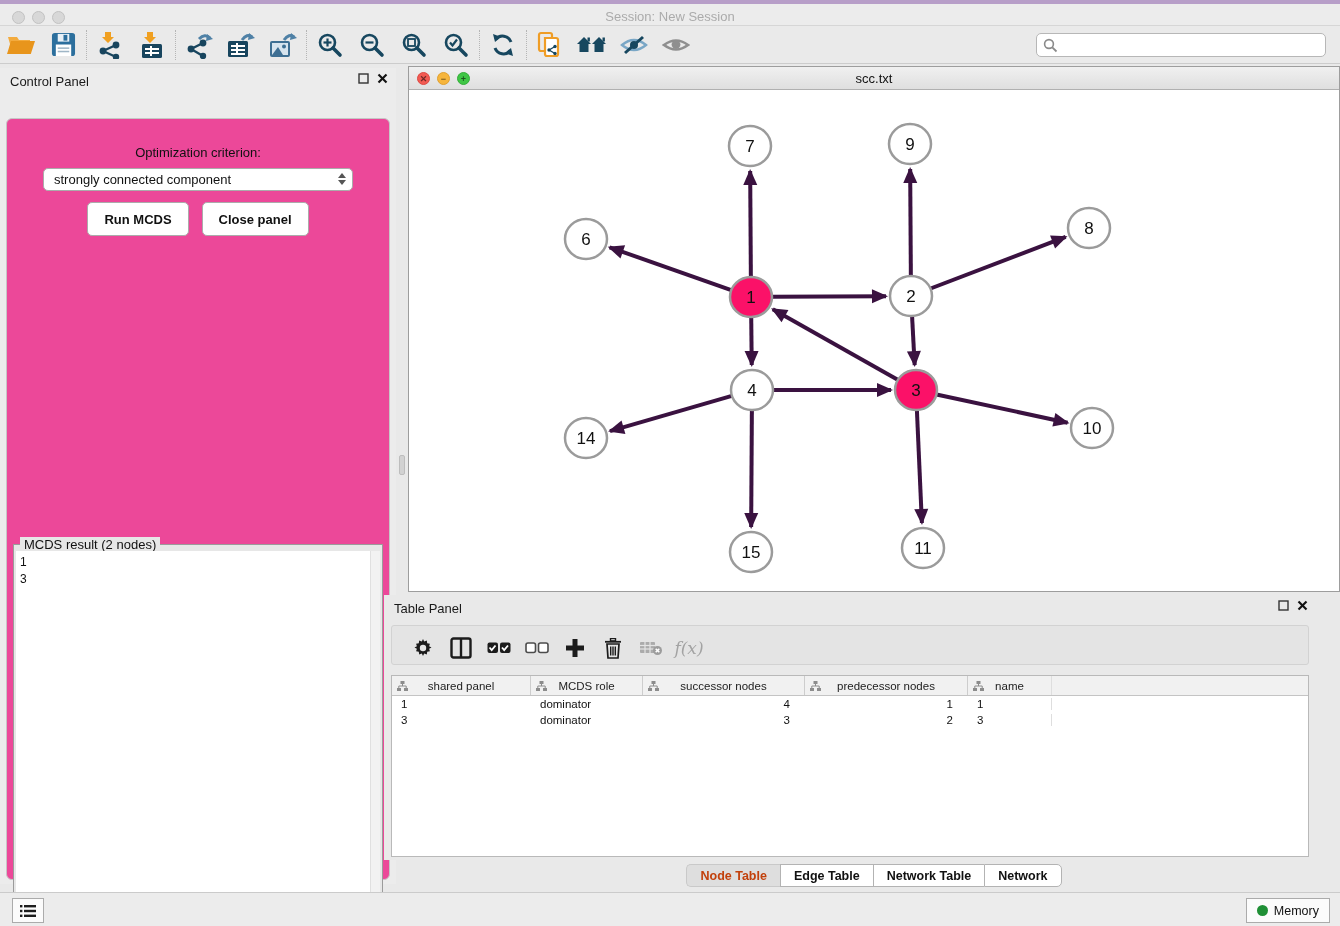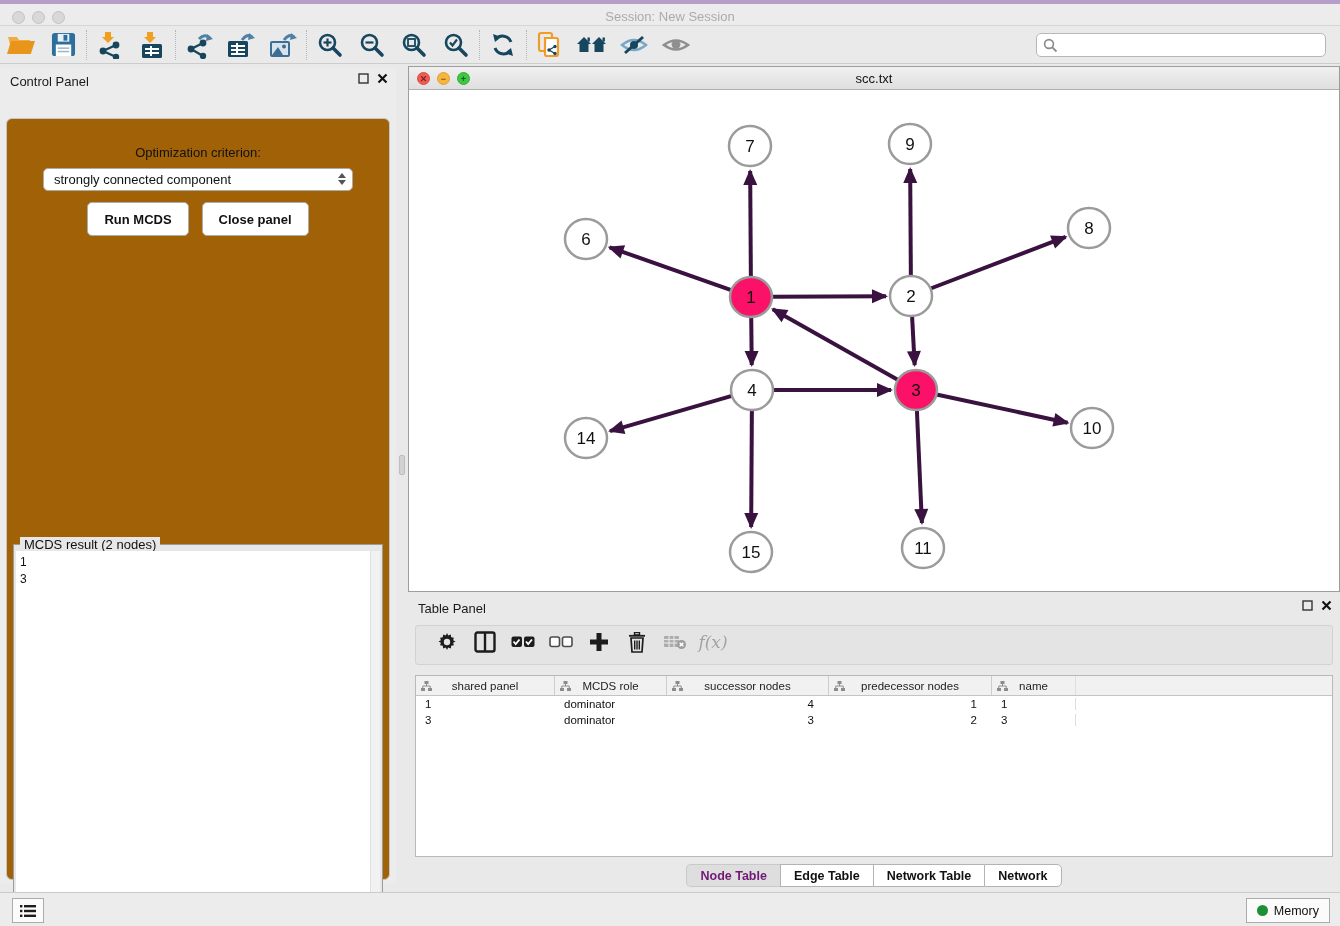--- a/index.html
+++ b/index.html
@@ -22,21 +22,21 @@
 
   
   #control-panel { position:absolute; left:0; top:68px; width:396px; height:816px; background:#ececec; }
   .panel-header { height:26px; display:flex; align-items:center; font-size:13px; color:#1a1a1a; padding:0 10px; position:relative; }
   .panel-hicons { position:absolute; right:8px; top:5px; display:flex; gap:8px; align-items:center; }
   #cp-tabs { position:absolute; left:0; top:29px; width:100%; display:flex; justify-content:center; z-index:3; }
   .tab { height:22px; padding:0 14px; background:#fff; border:1px solid #b3b3b3; border-right:none; font-size:12.5px; font-weight:bold; display:flex; align-items:center; color:#111; }
   .tab:first-child { border-radius:5px 0 0 5px; }
   .tab:last-child { border-right:1px solid #c3c3c3; border-radius:0 5px 5px 0; }
   .tab.active { background:#e3e3e3; color:#b4b4b4; border-color:#c9c9c9; }
-  #cp-content { position:absolute; left:6px; top:50px; width:384px; height:762px; background:#a16207; border:1px solid #c6c6c6; border-radius:6px; }
+  #cp-content { position:absolute; left:6px; top:50px; width:384px; height:762px; background:#ec4899; border:1px solid #c6c6c6; border-radius:6px; }
   #opt-label { text-align:center; font-size:13px; margin-top:26px; color:#111; }
   #criterion-select { position:relative; margin:8px auto 0; width:310px; height:23px; background:#fff; border:1px solid #ababab; border-radius:5px; font-size:13px; display:flex; align-items:center; padding:0 22px 0 10px; }
   .stepper { position:absolute; right:6px; top:4px; display:flex; flex-direction:column; gap:2px; }
   .stepper i { width:0; height:0; border-left:4px solid transparent; border-right:4px solid transparent; }
   .step-up { border-bottom:5px solid #555; }
   .step-down { border-top:5px solid #555; }
   #cp-buttons { display:flex; justify-content:center; gap:13px; margin-top:11px; }
   .push-btn { height:23px; padding:16px 16px; background:#fff; border:1px solid #ababab; border-radius:5px; font-size:13px; font-weight:bold; display:flex; align-items:center; color:#111; }
   #result-fieldset { position:absolute; left:6px; top:425px; width:370px; height:375px; border:1px solid #9b9b9b; background:#e7e7e7; }
   #result-legend { position:absolute; left:6px; top:-8px; background:#e7e7e7; padding:0 4px; font-size:13px; }
@@ -51,39 +51,39 @@
   #network-window { position:absolute; left:408px; top:66px; width:932px; height:526px; border:1px solid #9d9d9d; background:#fff; }
   #net-titlebar { height:23px; background:linear-gradient(#f0f0f0,#dfdfdf); border-bottom:1px solid #b0b0b0; position:relative; }
   #net-title { position:absolute; width:100%; text-align:center; top:4px; font-size:13px; color:#111; }
   .tl { position:absolute; top:5px; width:13px; height:13px; border-radius:50%; font-size:9px; font-weight:bold; text-align:center; line-height:12px; color:rgba(0,0,0,.55); }
   #tl-close { left:8px;  background:#f25a52; border:1px solid #dd4942; }
   #tl-min   { left:28px; background:#f6b53c; border:1px solid #e0a030; }
   #tl-max   { left:48px; background:#3fc645; border:1px solid #34ad3a; }
   #graph-canvas { position:absolute; left:0; top:23px; width:930px; height:501px; background:#fff; }
 
   
-  #table-panel { position:absolute; left:408px; top:595px; width:932px; height:265px; background:#e9e9e9; }
-  #tp-toolbar { position:absolute; left:7px; top:30px; width:918px; height:40px; background:#e4e4e4; border:1px solid #d2d2d2; border-radius:3px; display:flex; align-items:flex-start; padding-left:12px; gap:0; }
+  #table-panel { position:absolute; left:384px; top:595px; width:932px; height:265px; background:#e9e9e9; }
+  #tp-toolbar { position:absolute; left:7px; top:30px; width:918px; height:40px; background:#e4e4e4; border:1px solid #d2d2d2; border-radius:3px; display:flex; align-items:flex-end; padding-left:12px; gap:0; }
   .tp-btn { width:38px; height:32px; display:flex; align-items:center; justify-content:center; }
   #node-table { position:absolute; left:7px; top:80px; width:918px; height:182px; background:#fff; border:1px solid #b9b9b9; font-size:11.5px; }
   #thead { display:flex; height:20px; background:#f1f1f1; border-bottom:1px solid #c4c4c4; }
   .th { position:relative; display:flex; align-items:center; justify-content:center; border-right:1px solid #cdcdcd; font-size:11.5px; color:#222; }
   .th .hier { position:absolute; left:5px; top:5px; }
   .trow { display:flex; height:16px; align-items:center; }
   .td { overflow:hidden; white-space:nowrap; }
   .td.left { text-align:left; padding-left:9px; }
   .td.right { text-align:right; padding-right:15px; }
   .c0{width:139px;} .c1{width:112px;} .c2{width:162px;} .c3{width:163px;} .c4{width:84px;border-right:1px solid #dedede;} .cfill{flex:1;border-right:none;}
 
   
   #table-tabs { position:absolute; left:408px; top:864px; width:932px; display:flex; justify-content:center; }
   .btab { height:23px; padding:0 13px; background:#fff; border:1px solid #b3b3b3; border-right:none; display:flex; align-items:center; font-size:12.5px; font-weight:bold; color:#111; }
   .btab:first-child { border-radius:5px 0 0 5px; }
   .btab:last-child { border-right:1px solid #b3b3b3; border-radius:0 5px 5px 0; }
-  .btab.active { background:#dedede; color:#701a75; border-color:#c9c9c9; }
+  .btab.active { background:#dedede; color:#c2410c; border-color:#c9c9c9; }
 
   
   #statusbar { position:absolute; left:0; top:892px; width:1340px; height:34px; background:#ececec; border-top:1px solid #cbcbcb; }
   #console-btn { position:absolute; left:12px; top:5px; width:32px; height:25px; background:#fbfbfb; border:1px solid #ababab; display:flex; align-items:center; justify-content:center; }
   #memory-btn { position:absolute; right:10px; top:5px; height:25px; padding:0 10px; background:#fbfbfb; border:1px solid #ababab; display:flex; align-items:center; gap:6px; font-size:12.5px; }
   #memory-dot { width:11px; height:11px; border-radius:50%; background:#1f8f35; }
 
   svg { display:block; }
 </style>
 </head>

